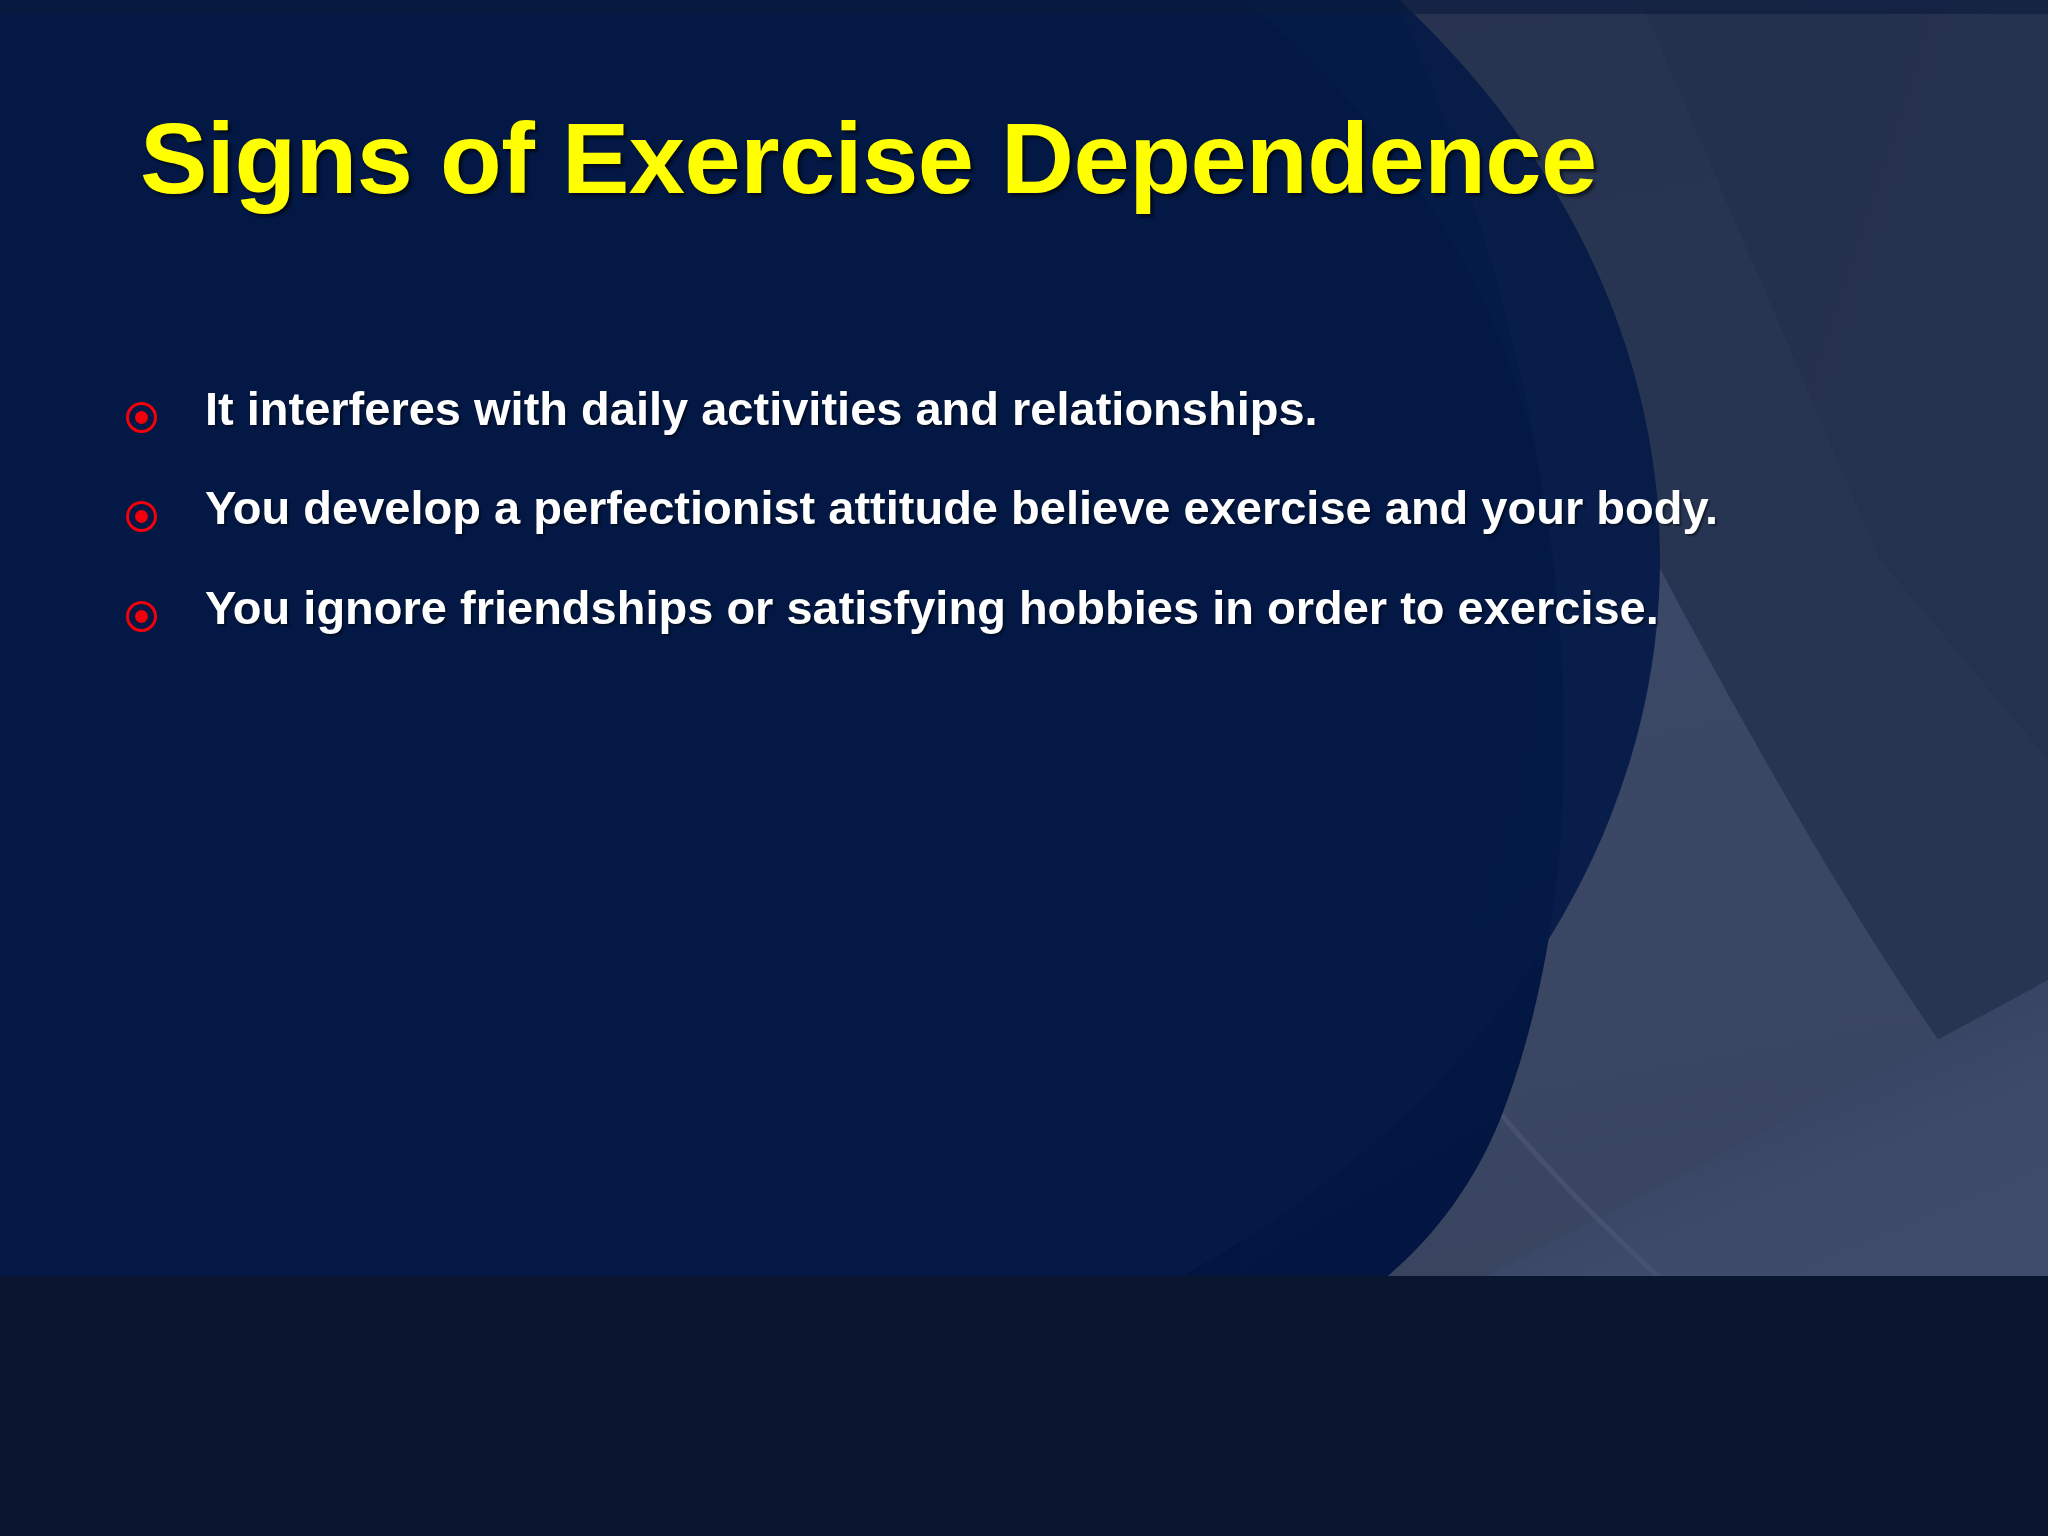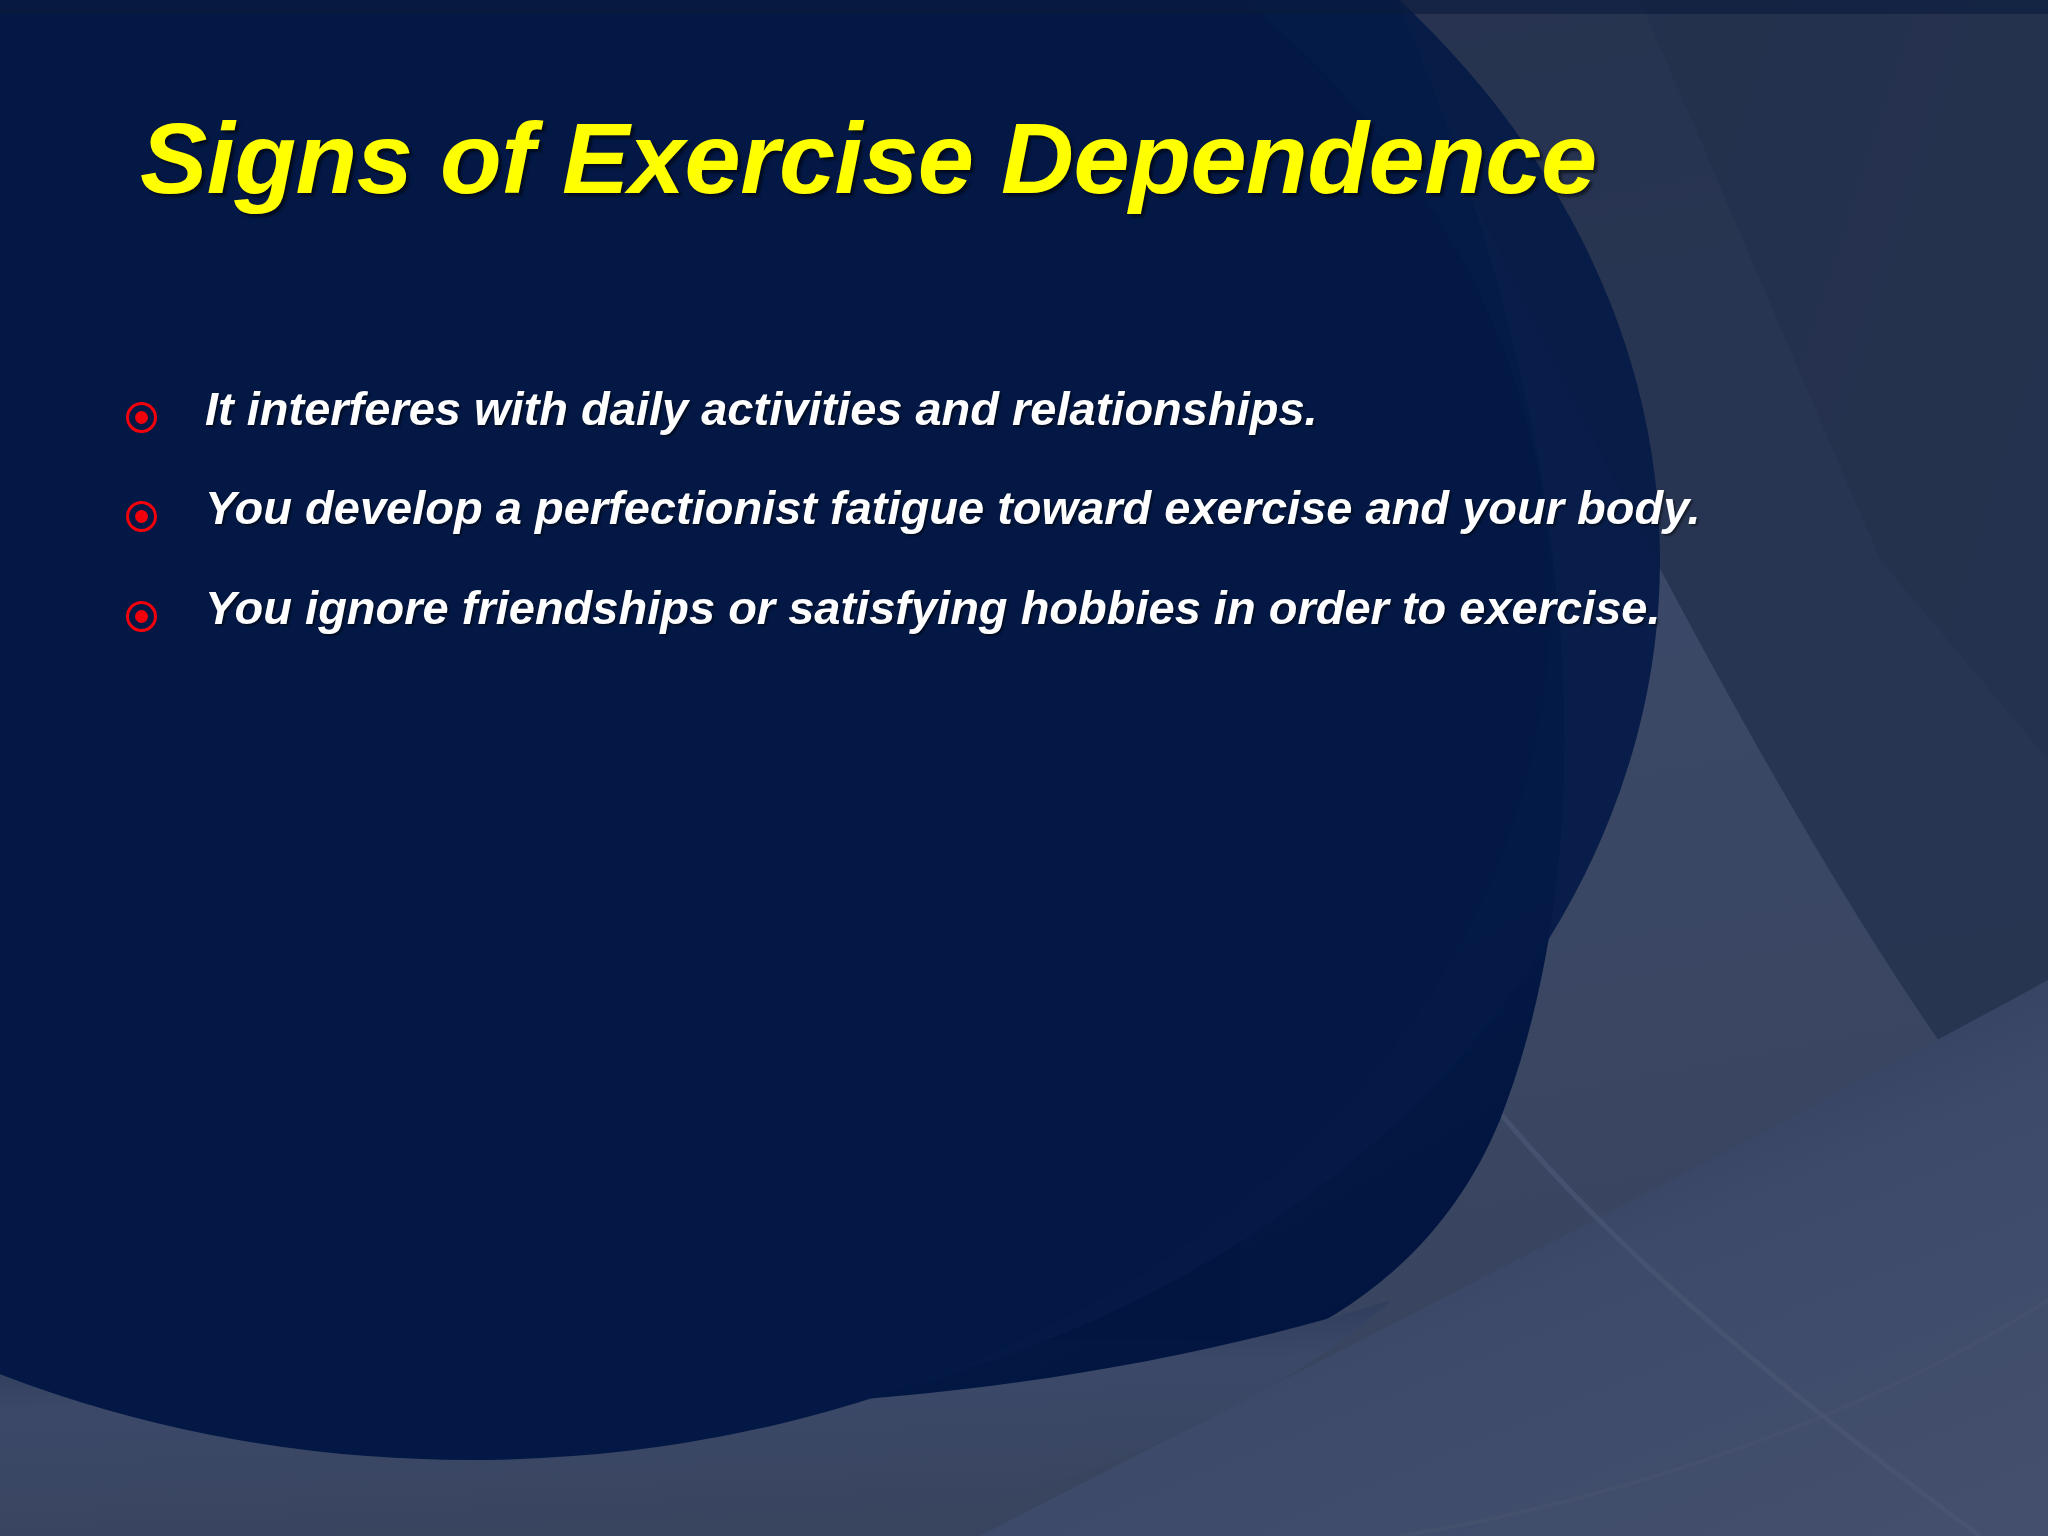--- a/index.html
+++ b/index.html
@@ -10,24 +10,23 @@
   body {
     width: 2048px;
     height: 1536px;
     overflow: hidden;
     font-family: "Liberation Sans", "DejaVu Sans", sans-serif;
   }
 
   #slide {
     position: relative;
     width: 2048px;
-    height: 1536px;
+    height: 1276px;
     overflow: hidden;
     background: #7f1d1d;
-    font-style: italic;
   }
 
   
   #bg-art {
     position: absolute;
     inset: 0;
     width: 2048px;
     height: 1536px;
     display: block;
   }
@@ -181,21 +180,21 @@
         </span>
         <span class="bullet-text nojustify">It interferes with daily activities and relationships.</span>
       </div>
 
 
       <div class="bullet-row">
         <span class="bullet-marker">
           <span class="ring"></span>
             <span class="dot"></span>
         </span>
-        <span class="bullet-text">You develop a perfectionist fatigue toward exercise and your body.</span>
+        <span class="bullet-text">You develop a perfectionist attitude believe exercise and your body.</span>
       </div>
 
 
 
       <div class="bullet-row">
         <span class="bullet-marker">
           <span class="ring"></span>
             <span class="dot"></span>
         </span>
         <span class="bullet-text">You ignore friendships or satisfying hobbies in order to exercise.</span>

